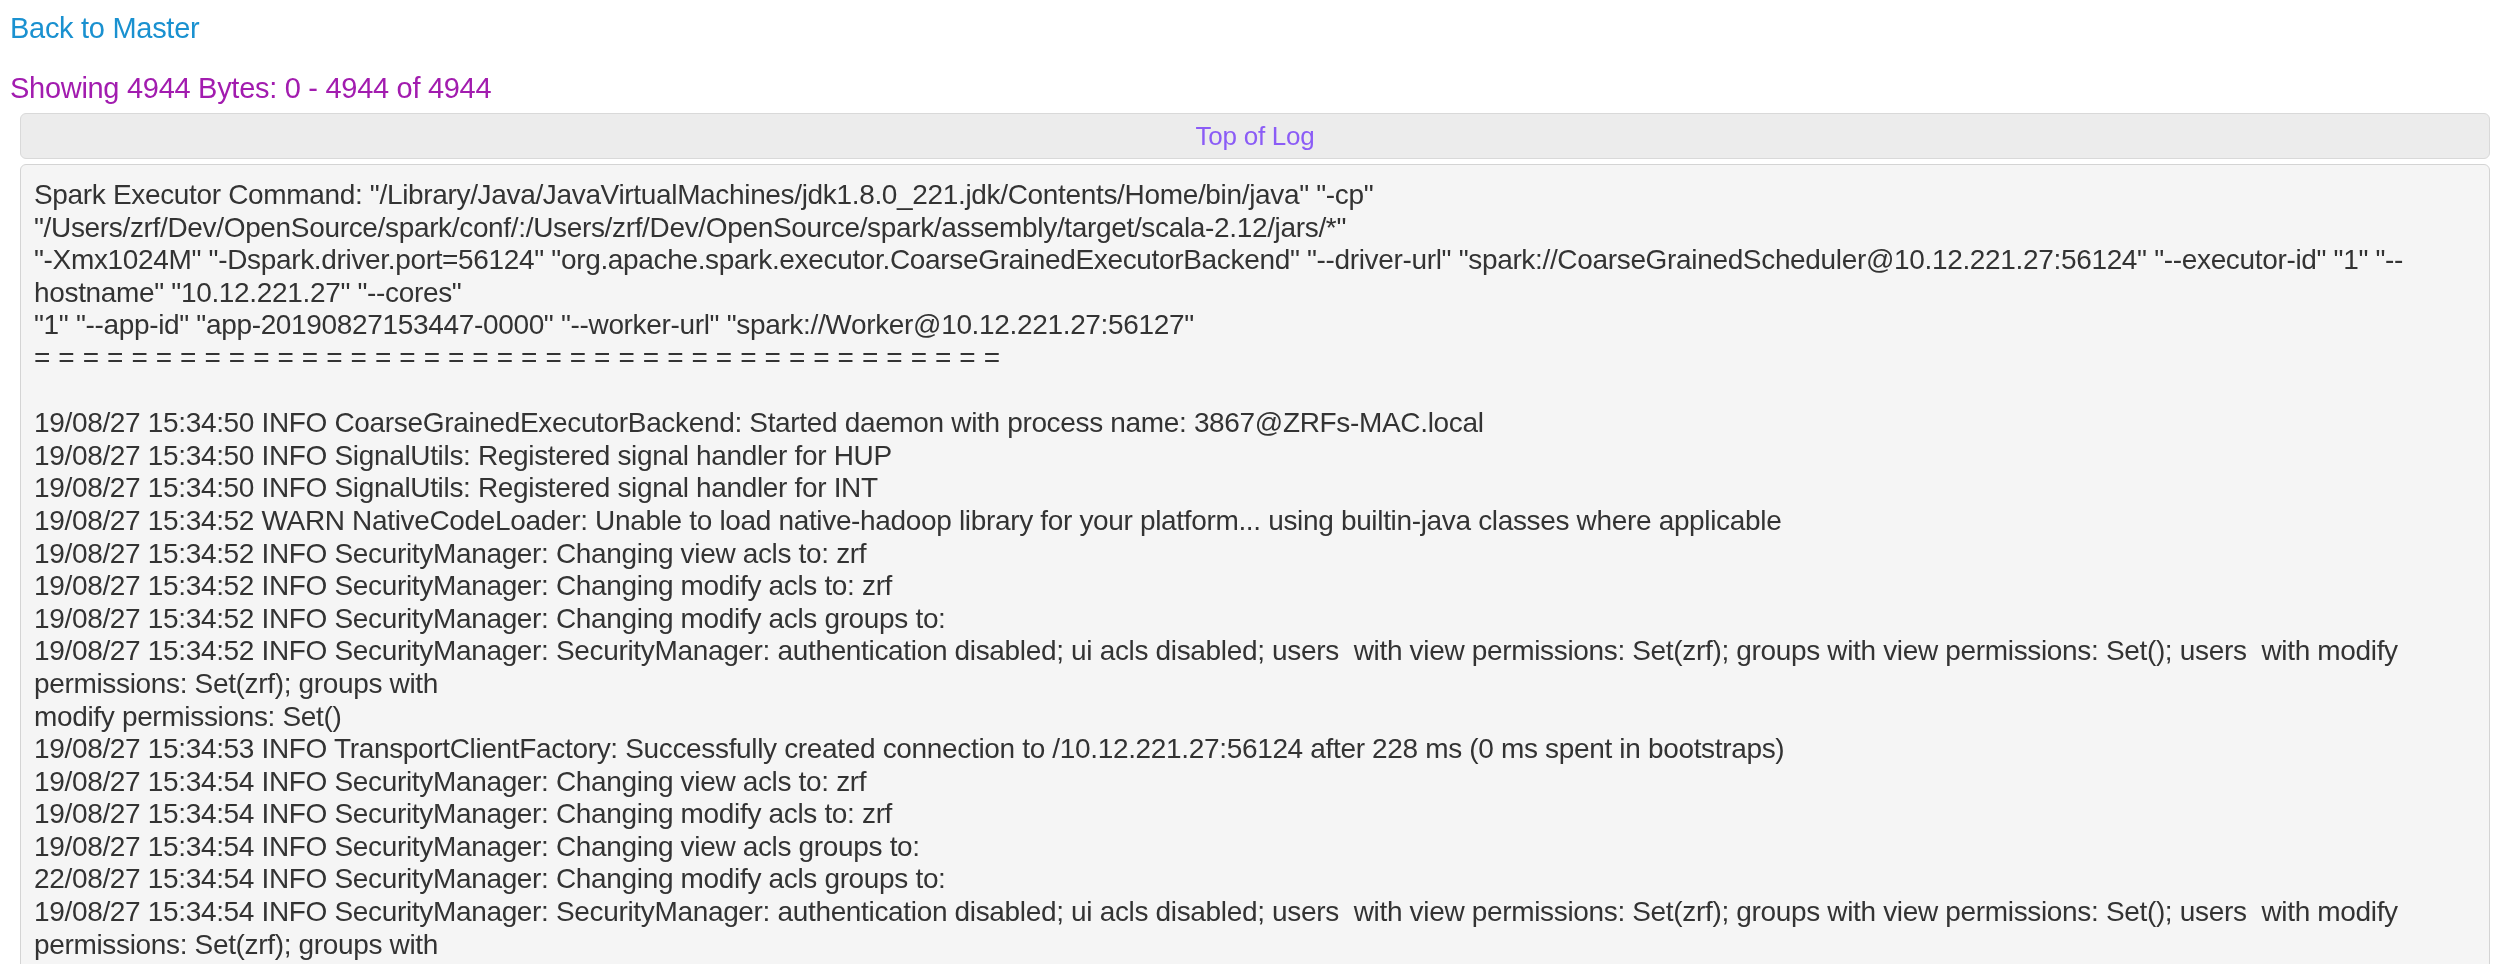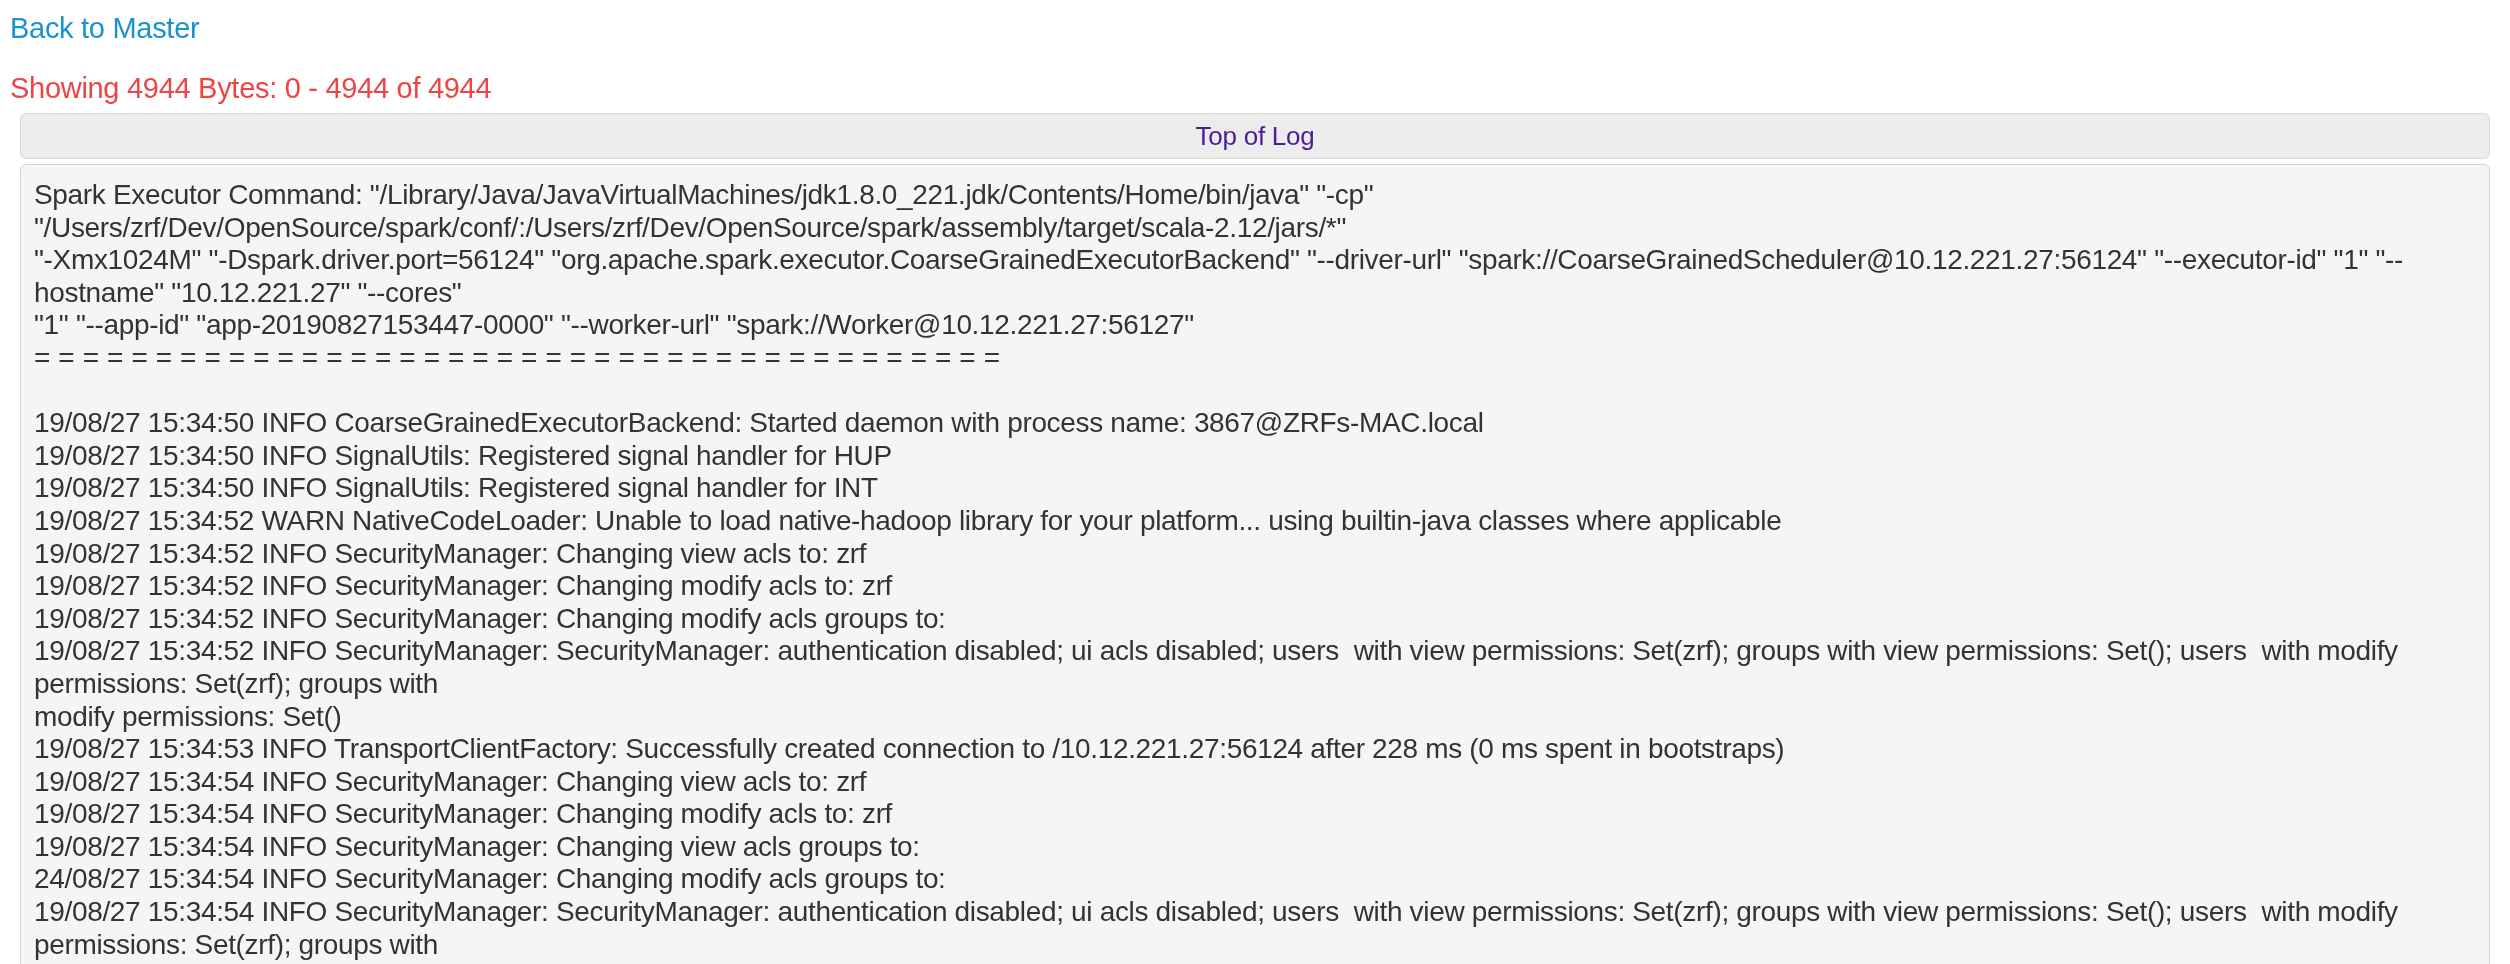--- a/index.html
+++ b/index.html
@@ -29,38 +29,38 @@
     text-decoration: none;
     cursor: pointer;
     letter-spacing: -0.01em;
   }
   .byte-info {
     position: absolute;
     left: 10px;
     top: 70px;
     font-size: 29px;
     line-height: 36px;
-    color: #ef4444;
+    color: #a21caf;
     letter-spacing: -0.01em;
   }
   .log-nav-bar {
     position: absolute;
     left: 20px;
     top: 113px;
     width: 2470px;
     height: 46px;
     box-sizing: border-box;
     background: #ececec;
     border: 1px solid #d9d9d9;
     border-radius: 6px;
     display: flex;
     align-items: center;
     justify-content: center;
     font-size: 26px;
-    color: #4c1d95;
+    color: #8b5cf6;
     letter-spacing: -0.01em;
   }
   .log-box {
     position: absolute;
     left: 20px;
     top: 164px;
     width: 2470px;
     height: 835px; 
     box-sizing: border-box;
     background: #f5f5f5;
@@ -106,19 +106,19 @@
         <div class="log-line">19/08/27 15:34:52 WARN NativeCodeLoader: Unable to load native-hadoop library for your platform... using builtin-java classes where applicable</div>
         <div class="log-line">19/08/27 15:34:52 INFO SecurityManager: Changing view acls to: zrf</div>
         <div class="log-line">19/08/27 15:34:52 INFO SecurityManager: Changing modify acls to: zrf</div>
         <div class="log-line">19/08/27 15:34:52 INFO SecurityManager: Changing modify acls groups to:</div>
         <div class="log-line">19/08/27 15:34:52 INFO SecurityManager: SecurityManager: authentication disabled; ui acls disabled; users  with view permissions: Set(zrf); groups with view permissions: Set(); users  with modify permissions: Set(zrf); groups with</div>
         <div class="log-line">modify permissions: Set()</div>
         <div class="log-line">19/08/27 15:34:53 INFO TransportClientFactory: Successfully created connection to /10.12.221.27:56124 after 228 ms (0 ms spent in bootstraps)</div>
         <div class="log-line">19/08/27 15:34:54 INFO SecurityManager: Changing view acls to: zrf</div>
         <div class="log-line">19/08/27 15:34:54 INFO SecurityManager: Changing modify acls to: zrf</div>
         <div class="log-line">19/08/27 15:34:54 INFO SecurityManager: Changing view acls groups to:</div>
-        <div class="log-line">24/08/27 15:34:54 INFO SecurityManager: Changing modify acls groups to:</div>
+        <div class="log-line">22/08/27 15:34:54 INFO SecurityManager: Changing modify acls groups to:</div>
         <div class="log-line">19/08/27 15:34:54 INFO SecurityManager: SecurityManager: authentication disabled; ui acls disabled; users  with view permissions: Set(zrf); groups with view permissions: Set(); users  with modify permissions: Set(zrf); groups with</div>
         <div class="log-line">modify permissions: Set()</div>
       </div>
   </div>
 
 </div>
 
 </body></html>

